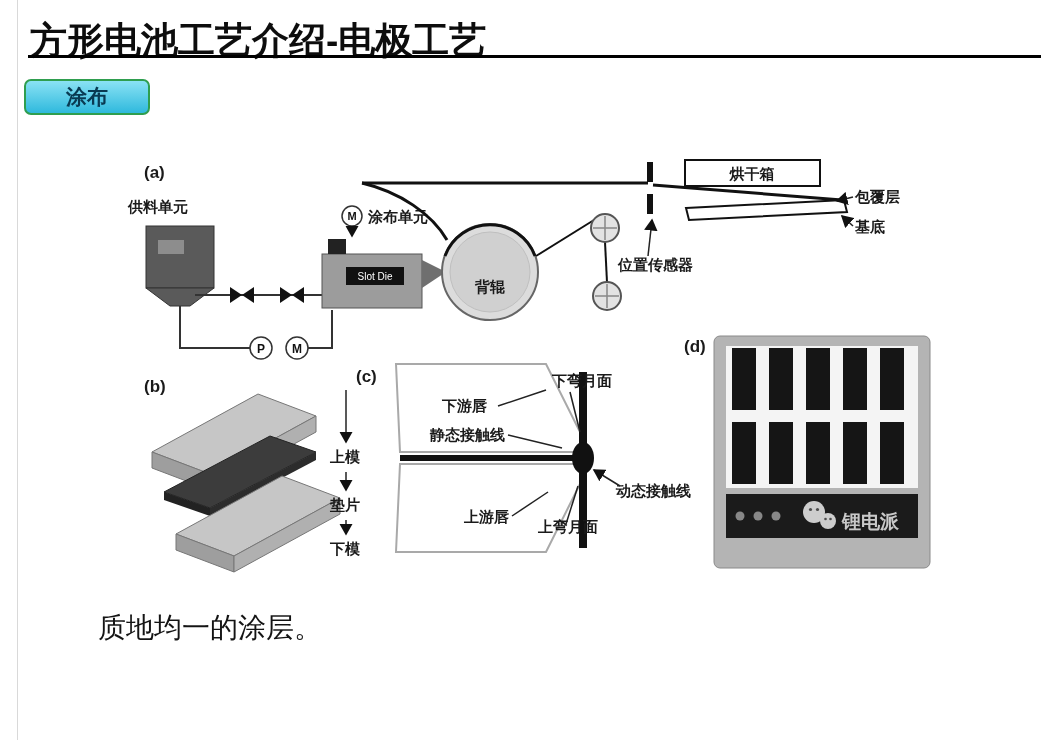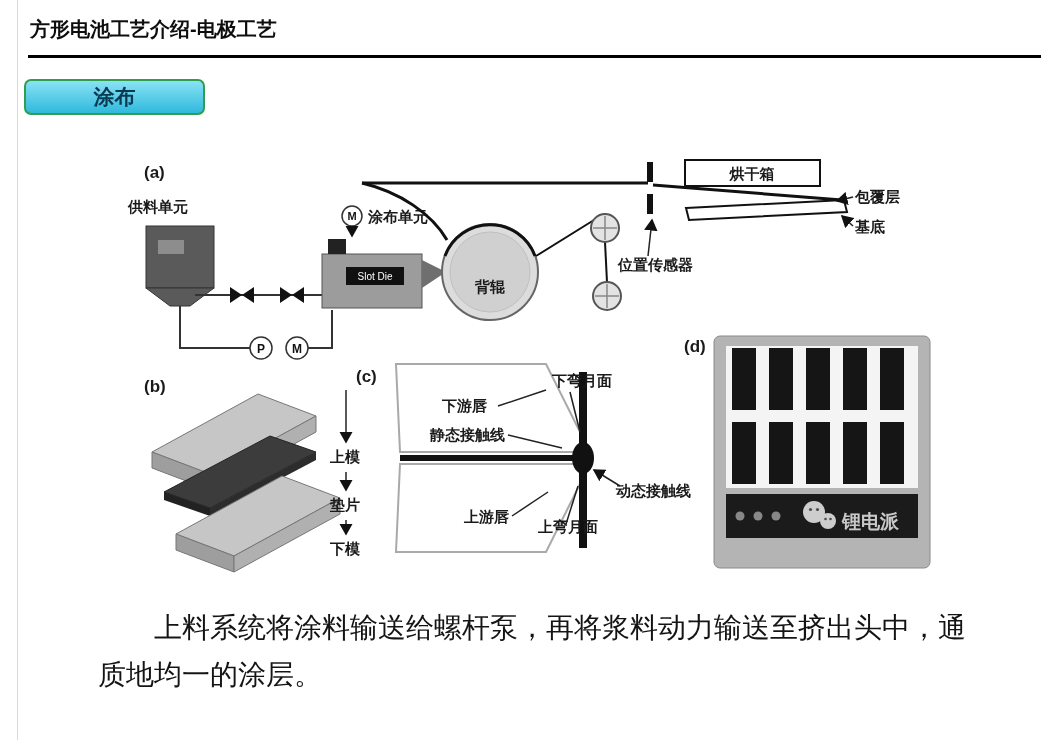--- a/index.html
+++ b/index.html
@@ -3,24 +3,24 @@
 <meta charset="utf-8">
 <style>
   html,body{margin:0;padding:0;}
   body{
     width:1059px;height:740px;position:relative;overflow:hidden;
     background:#ffffff;
     font-family:"Liberation Sans","DejaVu Sans",sans-serif;
     color:#141414;
   }
   .left-rule{position:absolute;left:17px;top:0;width:1px;height:740px;background:#d9d9d9;}
-  .title{position:absolute;left:30px;top:16px;font-size:20px;font-weight:bold;color:#0d0d0d;white-space:nowrap;}
+  .title{position:absolute;left:30px;top:16px;font-size:37px;font-weight:bold;color:#0d0d0d;white-space:nowrap;}
   .title-rule{position:absolute;left:28px;top:55px;width:1013px;height:3px;background:#000;}
   .tag{
-    position:absolute;left:24px;top:79px;width:181px;height:36px;
+    position:absolute;left:24px;top:79px;width:126px;height:36px;
     background:linear-gradient(#8ae2f4,#2fb9dd);
     border:2px solid #2f9e4f;border-radius:7px;
     display:flex;align-items:center;justify-content:center;
     font-size:21px;font-weight:bold;color:#093a52;box-sizing:border-box;
   }
   .diagram{position:absolute;left:100px;top:140px;width:870px;height:460px;}
   svg text{font-family:"Liberation Sans","DejaVu Sans",sans-serif;}
   .pl{font-size:17px;font-weight:bold;fill:#1a1a1a;}
   .lb{font-size:15px;font-weight:bold;fill:#1a1a1a;}
   .mid{text-anchor:middle;}
@@ -231,15 +231,14 @@
       <circle cx="717.5" cy="369.5" r="1.6" fill="#555"></circle>
       <circle cx="728" cy="381" r="8" fill="#ededed"></circle>
       <circle cx="725.5" cy="379" r="1.3" fill="#555"></circle>
       <circle cx="730.5" cy="379" r="1.3" fill="#555"></circle>
       <text x="742" y="388" class="wm">锂电派</text>
     </g>
   </g>
 </svg>
 
 <div class="body-text">
-  <div class="indent">上料系统将涂料输送给螺杆泵，再将浆料动力输送至挤出头中，通</div>
   <div>质地均一的涂层。</div>
 </div>
 
 </body></html>

